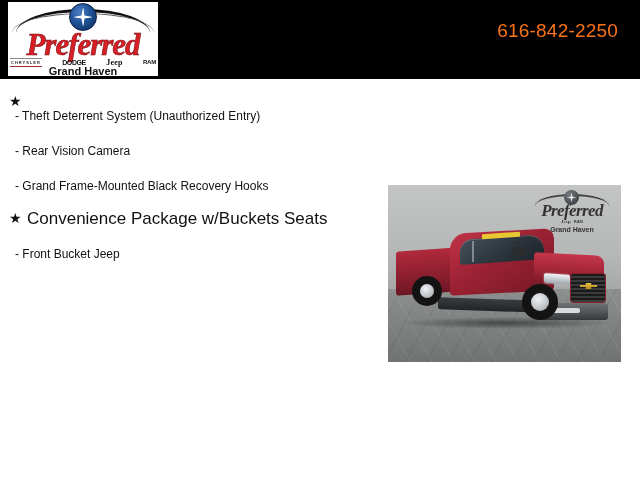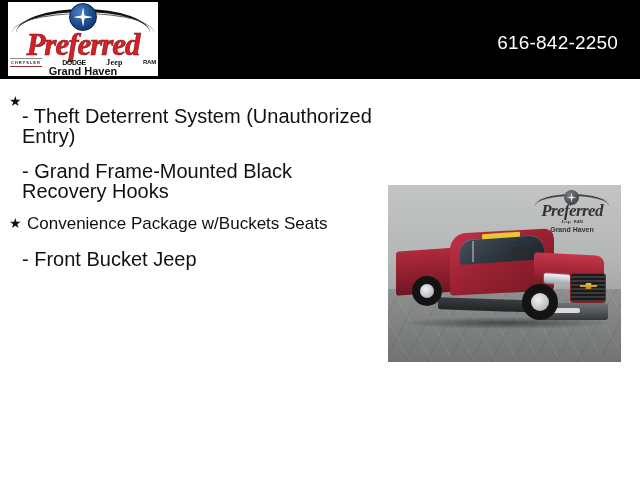--- a/index.html
+++ b/index.html
@@ -127,24 +127,24 @@
     left: 0; top: 63px;
     width: 150px;
     text-align: center;
     font-size: 11px;
     line-height: 12px;
     font-weight: bold;
     color: #111111;
   }
   #dealer-phone {
     position: absolute;
-    right: 22px; top: 32px;
+    right: 22px; top: 20px;
     font-size: 19px;
     line-height: 22px;
-    color: #ffffff;
+    color: #f97316;
     letter-spacing: 0.2px;
     white-space: nowrap;
   }
 
   
   #feature-list {
     position: absolute;
     left: 0; top: 79px;
     width: 378px;
   }
@@ -157,22 +157,22 @@
     color: #111111;
   }
   .group-heading .star-bullet {
     position: absolute;
     left: 9px; top: 12px;
     font-size: 14px;
     line-height: 21px;
     color: #111111;
   }
   .feature-item {
-    padding: 15px 4px 0 22px;
-    font-size: 20px;
+    padding: 15px 4px 0 15px;
+    font-size: 12px;
     line-height: 20px;
     color: #111111;
   }
 
   
   #vehicle-photo {
     position: absolute;
     left: 388px; top: 185px;
     width: 233px; height: 177px;
     overflow: hidden;
@@ -412,20 +412,21 @@
   <div id="dealer-phone">616-842-2250</div>
 </div>
 
 <div id="feature-list">
 
   <div class="feature-group">
     <div class="group-heading">
       <span class="star-bullet">★</span>
     </div>
     <div class="feature-item">- Theft Deterrent System (Unauthorized Entry)</div>
+    <div class="feature-item">- Rear Vision Camera</div>
     <div class="feature-item">- Grand Frame-Mounted Black Recovery Hooks</div>
   </div>
 
   <div class="feature-group">
     <div class="group-heading">
       <span class="star-bullet">★</span>
       <span>Convenience Package w/Buckets Seats</span>
     </div>
     <div class="feature-item">- Front Bucket Jeep</div>
   </div>

